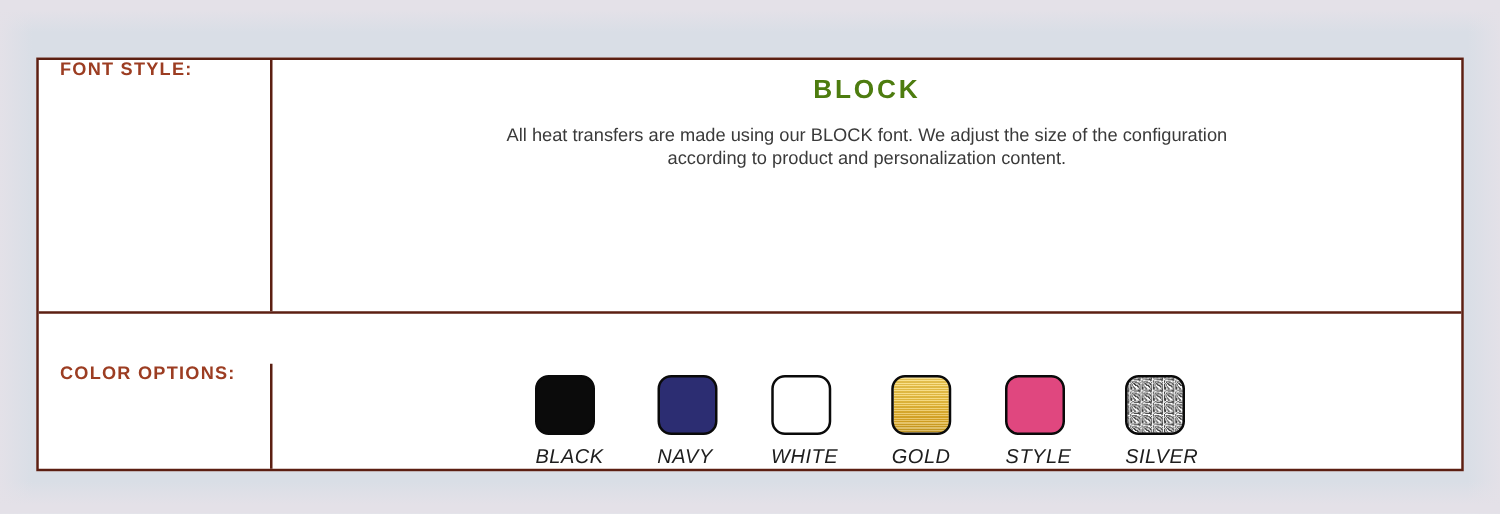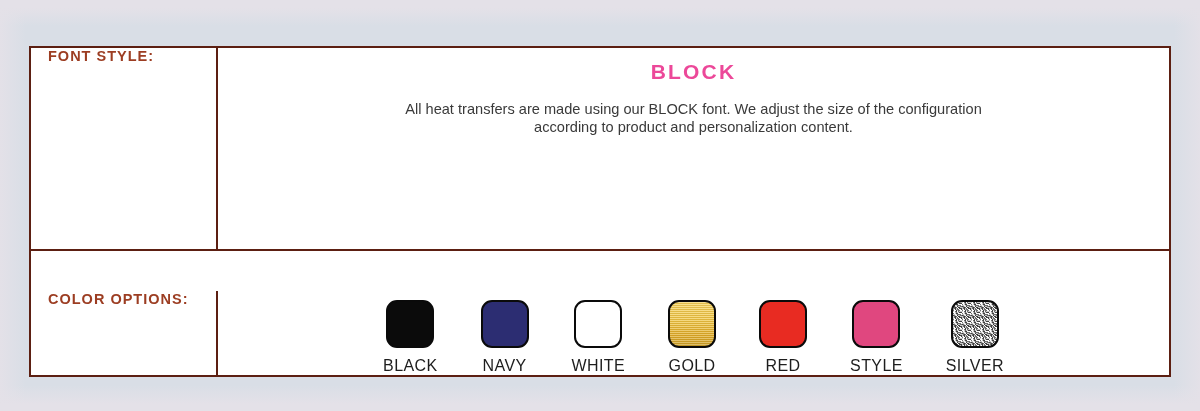--- a/index.html
+++ b/index.html
@@ -84,21 +84,21 @@
     box-sizing: border-box;
     display: flex;
     flex-direction: column;
     align-items: center;
     position: relative;
   }
 
   
   .font-heading {
     margin-top: 12px;
-    color: #ec4899;
+    color: #4d7c0f;
     font-size: 21px;
     font-weight: bold;
     letter-spacing: 2.2px;
   }
   .font-sample {
     margin-top: -4px;
     color: #38224d;
     font-size: 108px;
     font-weight: bold;
     letter-spacing: 2px;
@@ -121,21 +121,22 @@
     display: flex;
     justify-content: center;
     align-items: flex-start;
     gap: 43px;
     padding-top: 9px;
     box-sizing: border-box;
   }
   .swatch-item {
     display: flex;
     flex-direction: column;
-    align-items: center;
+    align-items: flex-start;
+    font-style: italic;
   }
   .swatch-chip {
     width: 48px;
     height: 48px;
     border-radius: 11px;
     box-sizing: border-box;
     border: 2.5px solid #0a0a0a;
   }
   .swatch-label {
     margin-top: 9px;
@@ -195,24 +196,20 @@
           </div>
           <div class="swatch-item">
             <div class="swatch-chip" style="background: rgb(255, 255, 255);"></div>
             <div class="swatch-label">WHITE</div>
           </div>
           <div class="swatch-item">
             <div class="swatch-chip chip-gold"></div>
             <div class="swatch-label">GOLD</div>
           </div>
           <div class="swatch-item">
-            <div class="swatch-chip" style="background: rgb(232, 43, 34);"></div>
-            <div class="swatch-label">RED</div>
-          </div>
-          <div class="swatch-item">
             <div class="swatch-chip" style="background: rgb(224, 71, 127);"></div>
             <div class="swatch-label">STYLE</div>
           </div>
           <div class="swatch-item">
             <div class="swatch-chip chip-silver"></div>
             <div class="swatch-label">SILVER</div>
           </div>
         </div>
     </div>
   </div>

